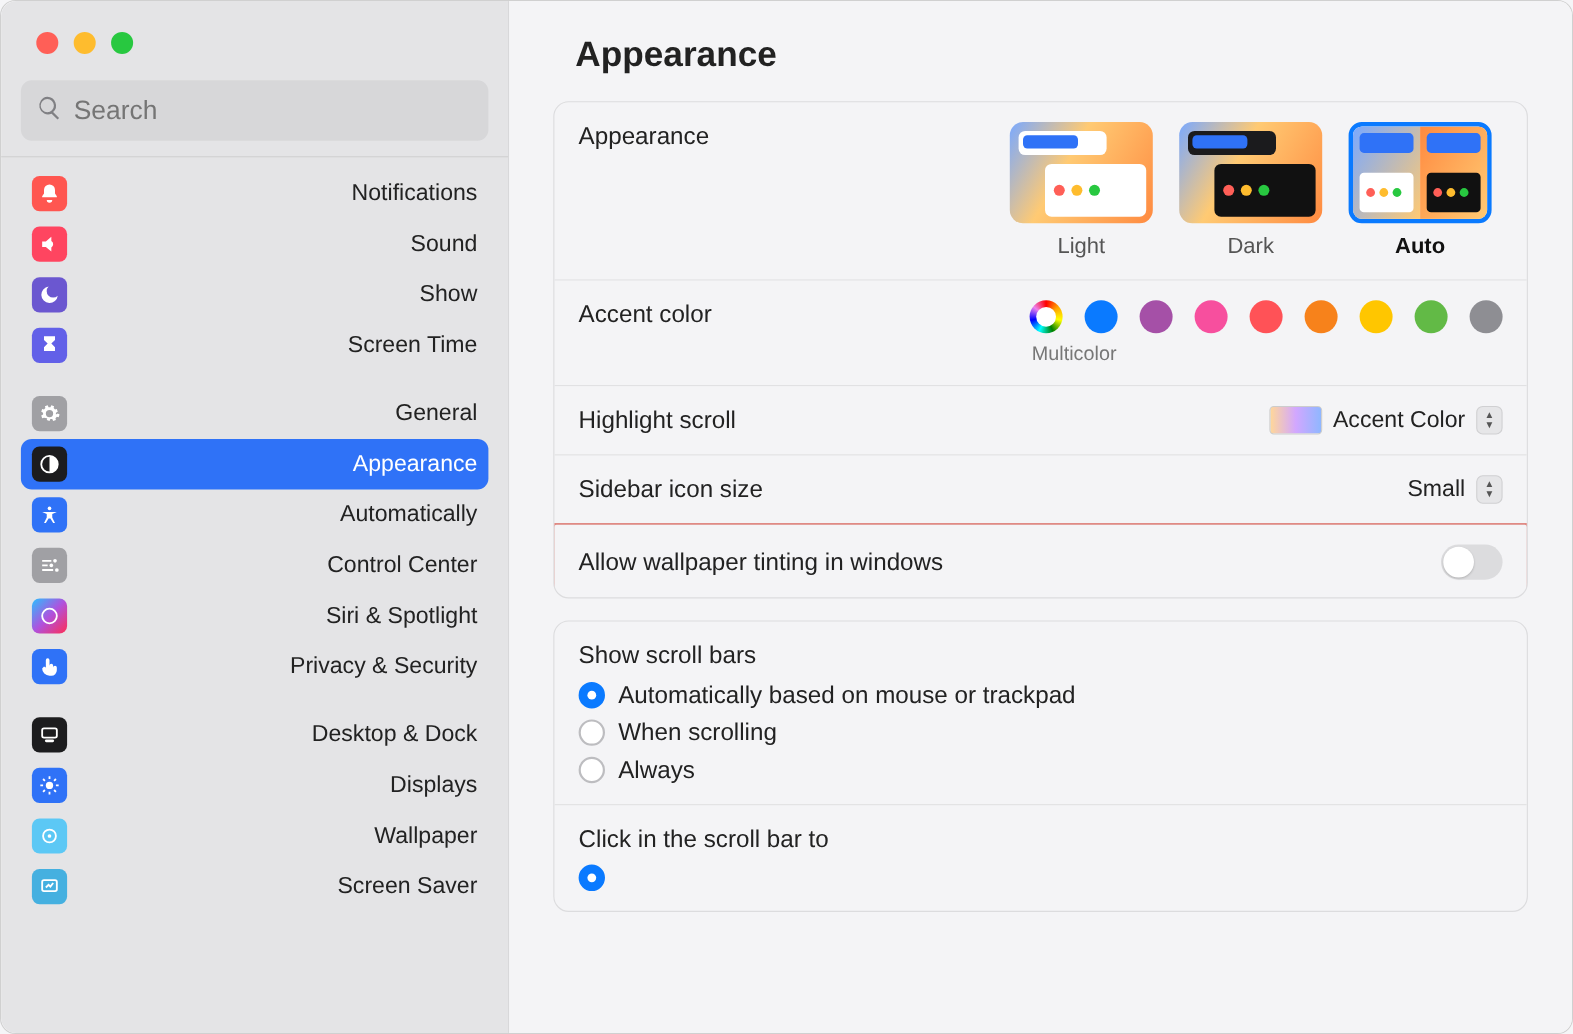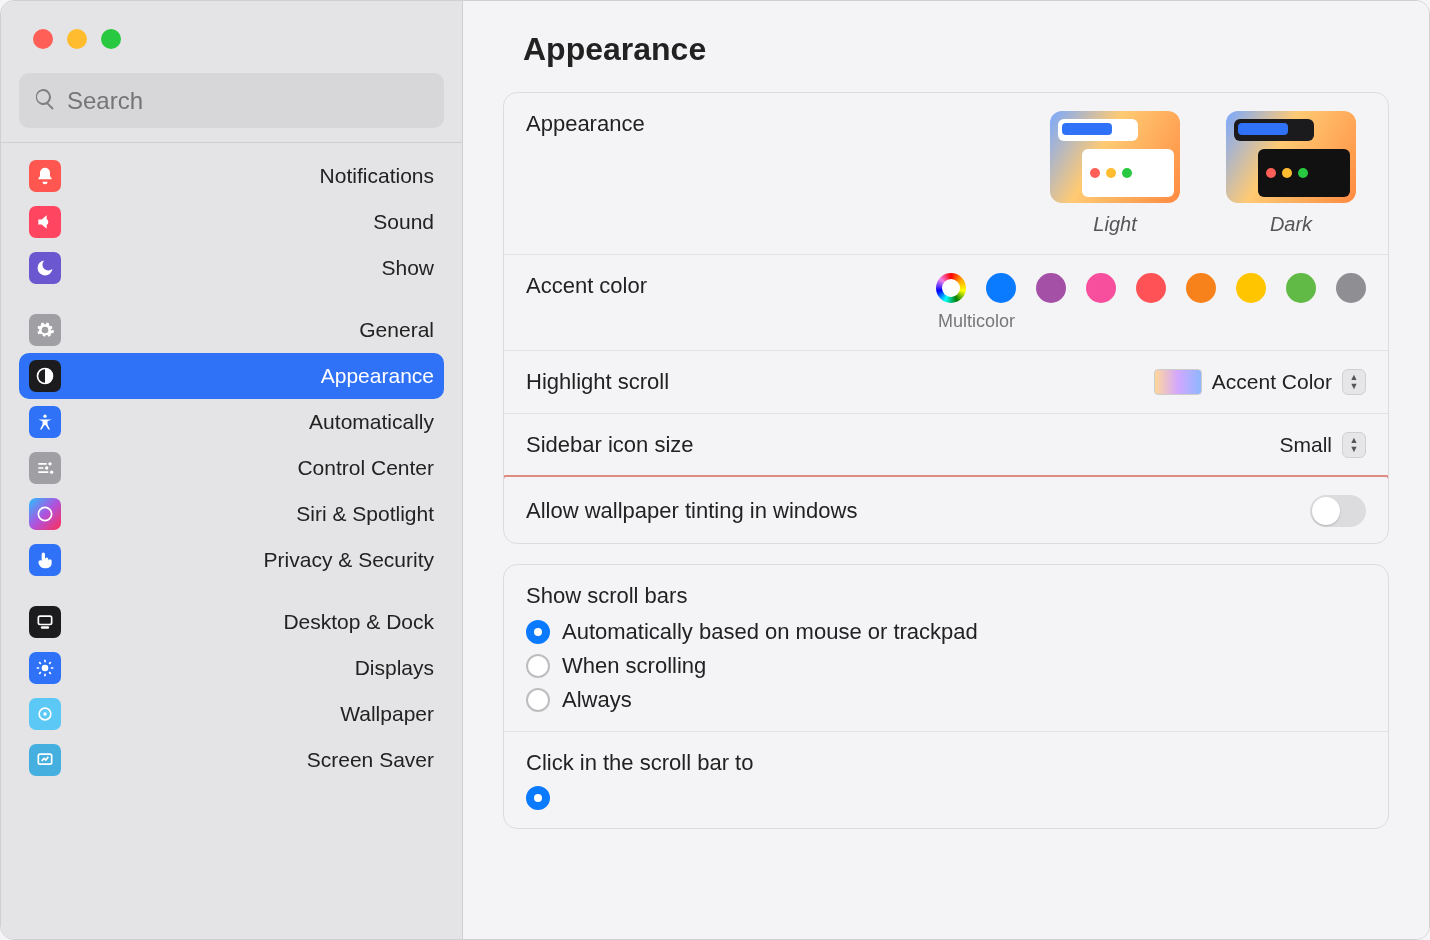--- a/index.html
+++ b/index.html
@@ -76,21 +76,21 @@
 }
 .row {
   padding: 18px 22px;
   border-bottom: 1px solid #e1e1e3;
 }
 .row:last-child { border-bottom: none; }
 .row-flex { display: flex; align-items: center; justify-content: space-between; }
 .row-label { font-size: 22px; color: #222; }
 
 .appearance-options {
-  display: flex; gap: 46px; padding-right: 10px; font-style: italic;
+  display: flex; gap: 24px; padding-right: 10px;
 }
 .app-opt { display: flex; flex-direction: column; align-items: center; gap: 10px; cursor: default; }
 .thumb {
   width: 130px; height: 92px; border-radius: 12px;
   overflow: hidden; position: relative;
 }
 .thumb.auto { border: 4px solid #0a7aff; }
 .app-caption { font-size: 20px; color: #555; }
 .app-opt.selected .app-caption { font-weight: 700; color: #111; }
 
@@ -244,20 +244,28 @@
         <span class="label">Sound</span>
       </div>
       <div class="nav-item">
         <div class="icon ic-purple">
             <svg viewBox="0 0 24 24">
               <path d="M21 13A9 9 0 1111 3a7 7 0 0010 10z"></path>
             </svg>
           </div>
         <span class="label">Show</span>
       </div>
+      <div class="nav-item">
+        <div class="icon ic-indigo">
+            <svg viewBox="0 0 24 24">
+              <path d="M6 2h12v4l-4 4 4 4v4H6v-4l4-4-4-4V2z"></path>
+            </svg>
+          </div>
+        <span class="label">Screen Time</span>
+      </div>
     </div>
 
     <div class="nav-group">
       <div class="nav-item">
         <div class="icon ic-gray">
             <svg viewBox="0 0 24 24">
               <path d="M12 8a4 4 0 100 8 4 4 0 000-8zm9 4l2 1-1 3-2-.5a8 8 0 01-1.5 1.5l.5 2-3 1-1-2h-2l-1 2-3-1 .5-2A8 8 0 016 16.5L4 17l-1-3 2-1v-2l-2-1 1-3 2 .5A8 8 0 017.5 6L7 4l3-1 1 2h2l1-2 3 1-.5 2A8 8 0 0118 7.5l2-.5 1 3-2 1v2z"></path>
             </svg>
           </div>
         <span class="label">General</span>
@@ -370,20 +378,41 @@
         </div>
         <div class="app-opt">
           <div class="thumb t-dark">
             <div class="miniwin">
                 <div class="dot" style="background:#ff5f57"></div>
                 <div class="dot" style="background:#febc2e"></div>
                 <div class="dot" style="background:#28c840"></div>
               </div>
           </div>
           <div class="app-caption">Dark</div>
+        </div>
+        <div class="app-opt selected">
+          <div class="thumb auto t-auto">
+            <div class="half left">
+                <div class="topbar"></div>
+                <div class="btm">
+                  <div class="dot" style="background:#ff5f57"></div>
+                  <div class="dot" style="background:#febc2e"></div>
+                  <div class="dot" style="background:#28c840"></div>
+                </div>
+              </div>
+            <div class="half right">
+                <div class="topbar"></div>
+                <div class="btm">
+                  <div class="dot" style="background:#ff5f57"></div>
+                  <div class="dot" style="background:#febc2e"></div>
+                  <div class="dot" style="background:#28c840"></div>
+                </div>
+              </div>
+          </div>
+          <div class="app-caption">Auto</div>
         </div>
       </div>
     </div>
 
     <div class="row row-flex accent-row">
       <div class="row-label">Accent color</div>
       <div class="accent-colors">
         <div class="dots">
           <div class="accent-dot multi"></div>
           <div class="accent-dot" style="background:#0a7aff"></div>

